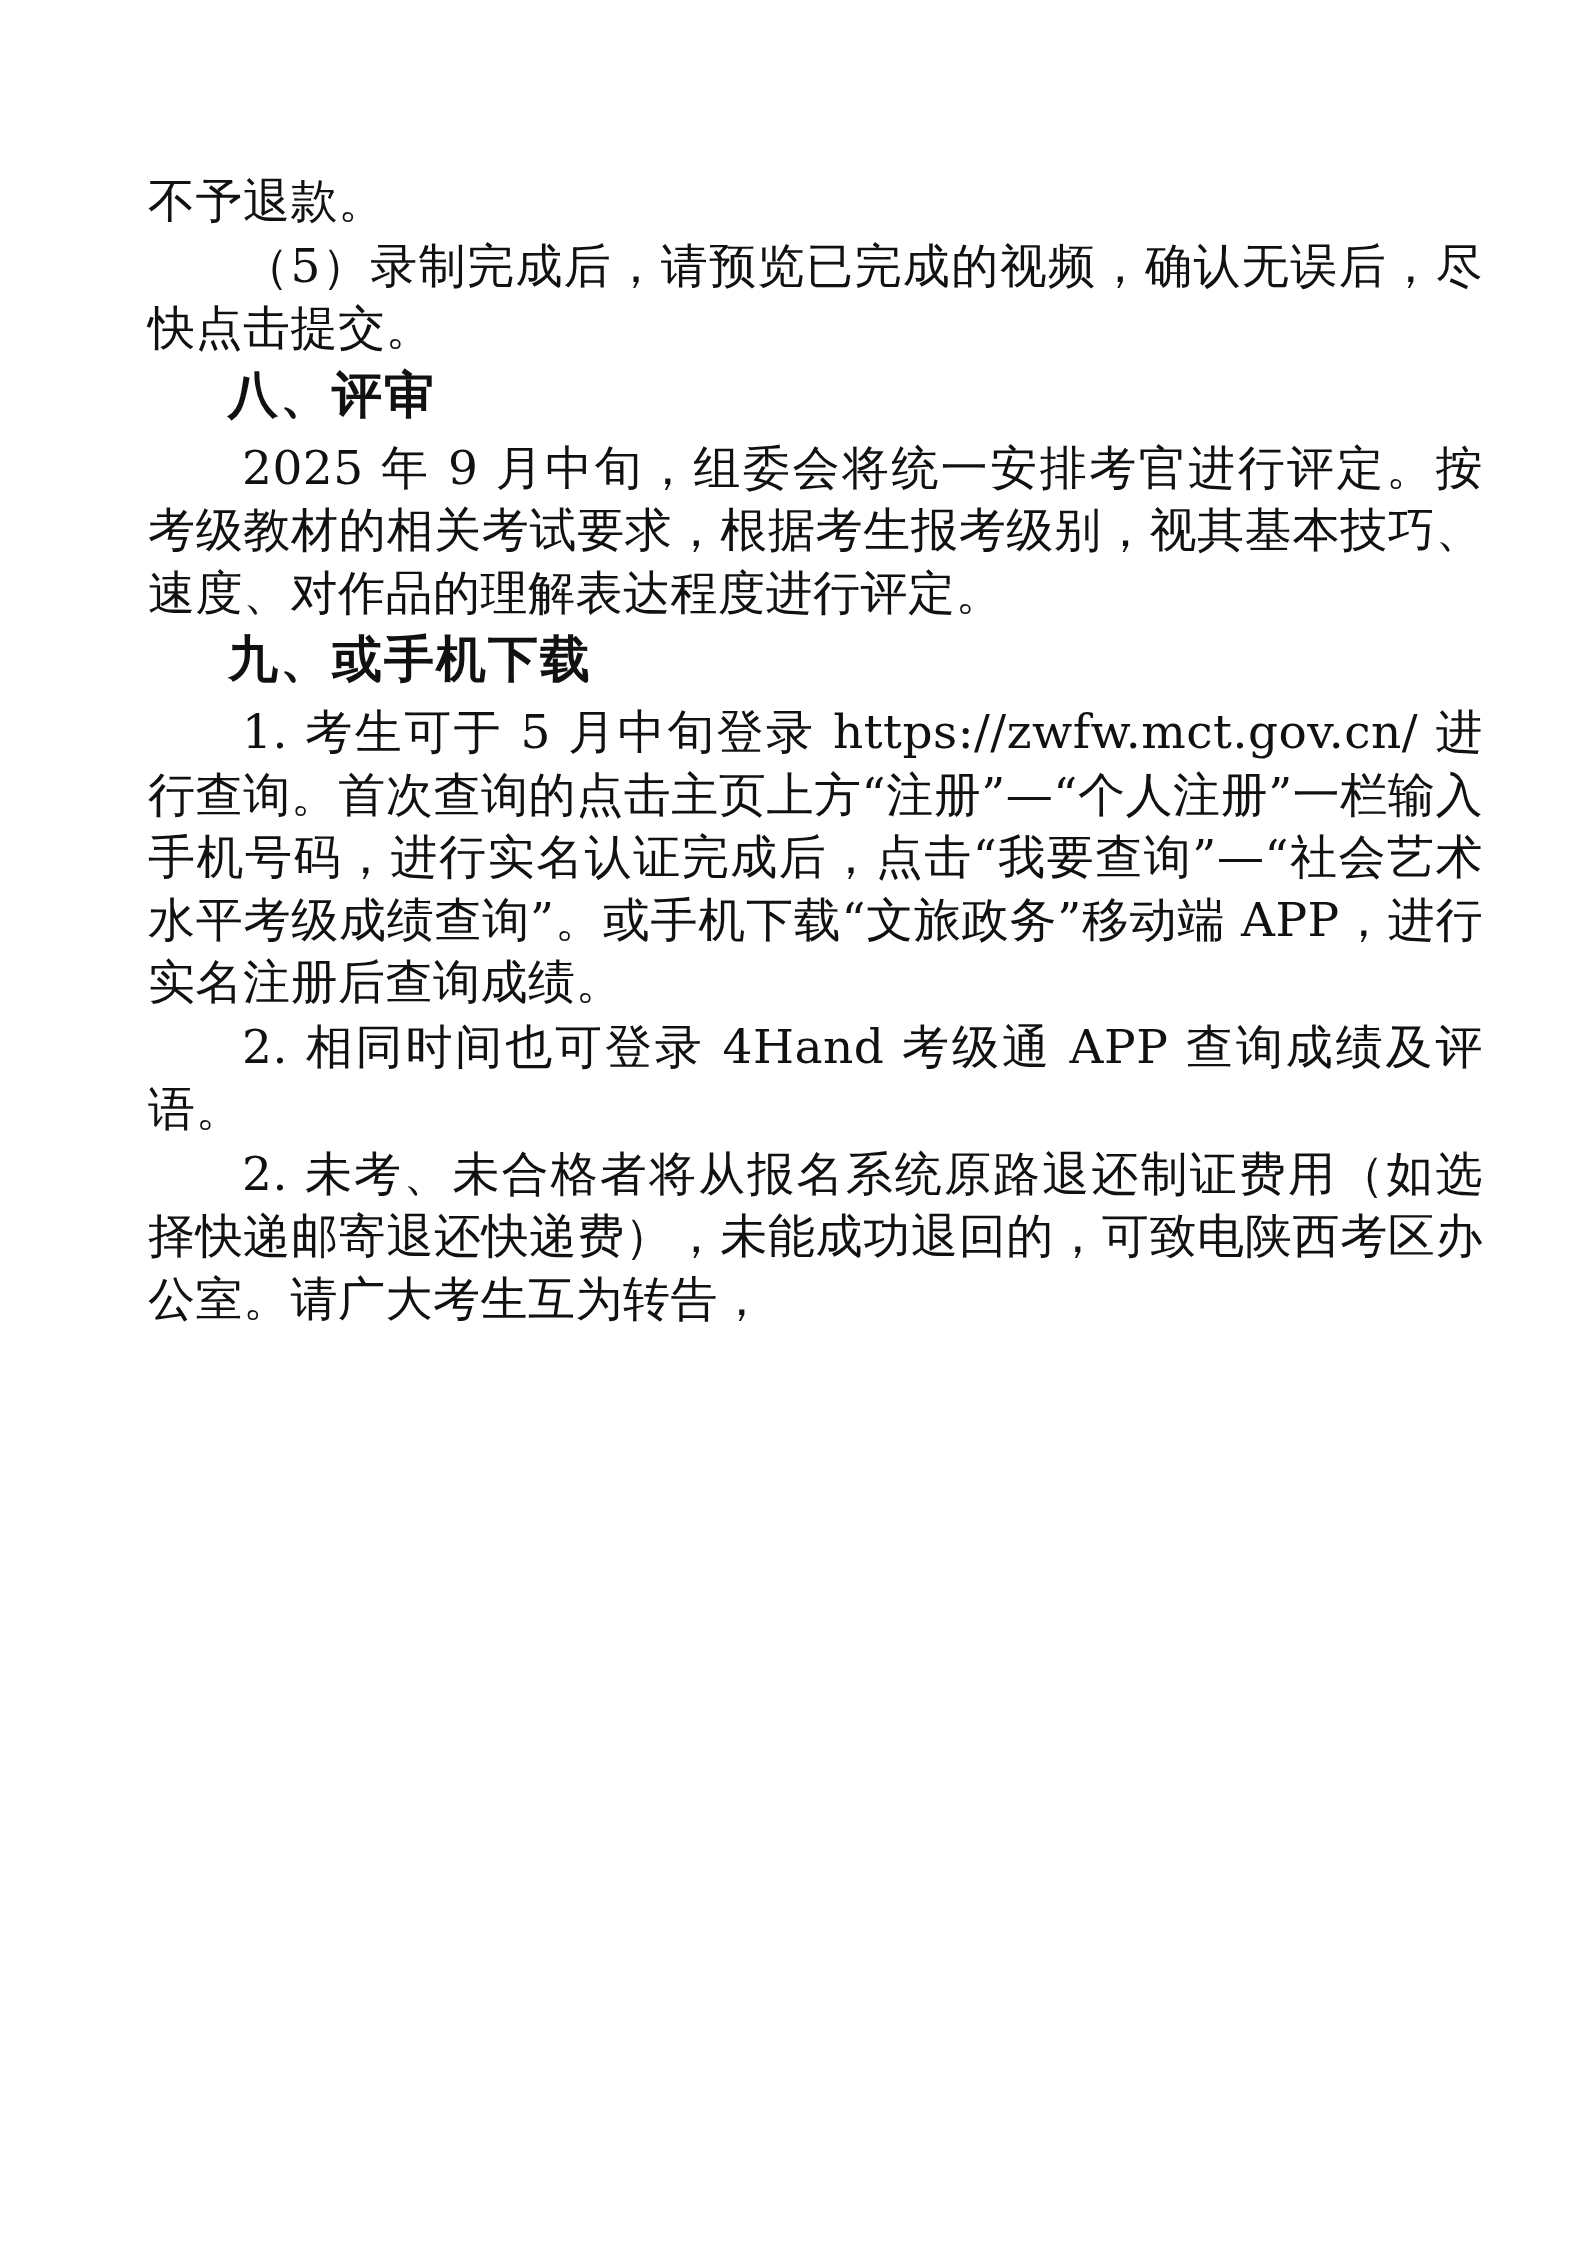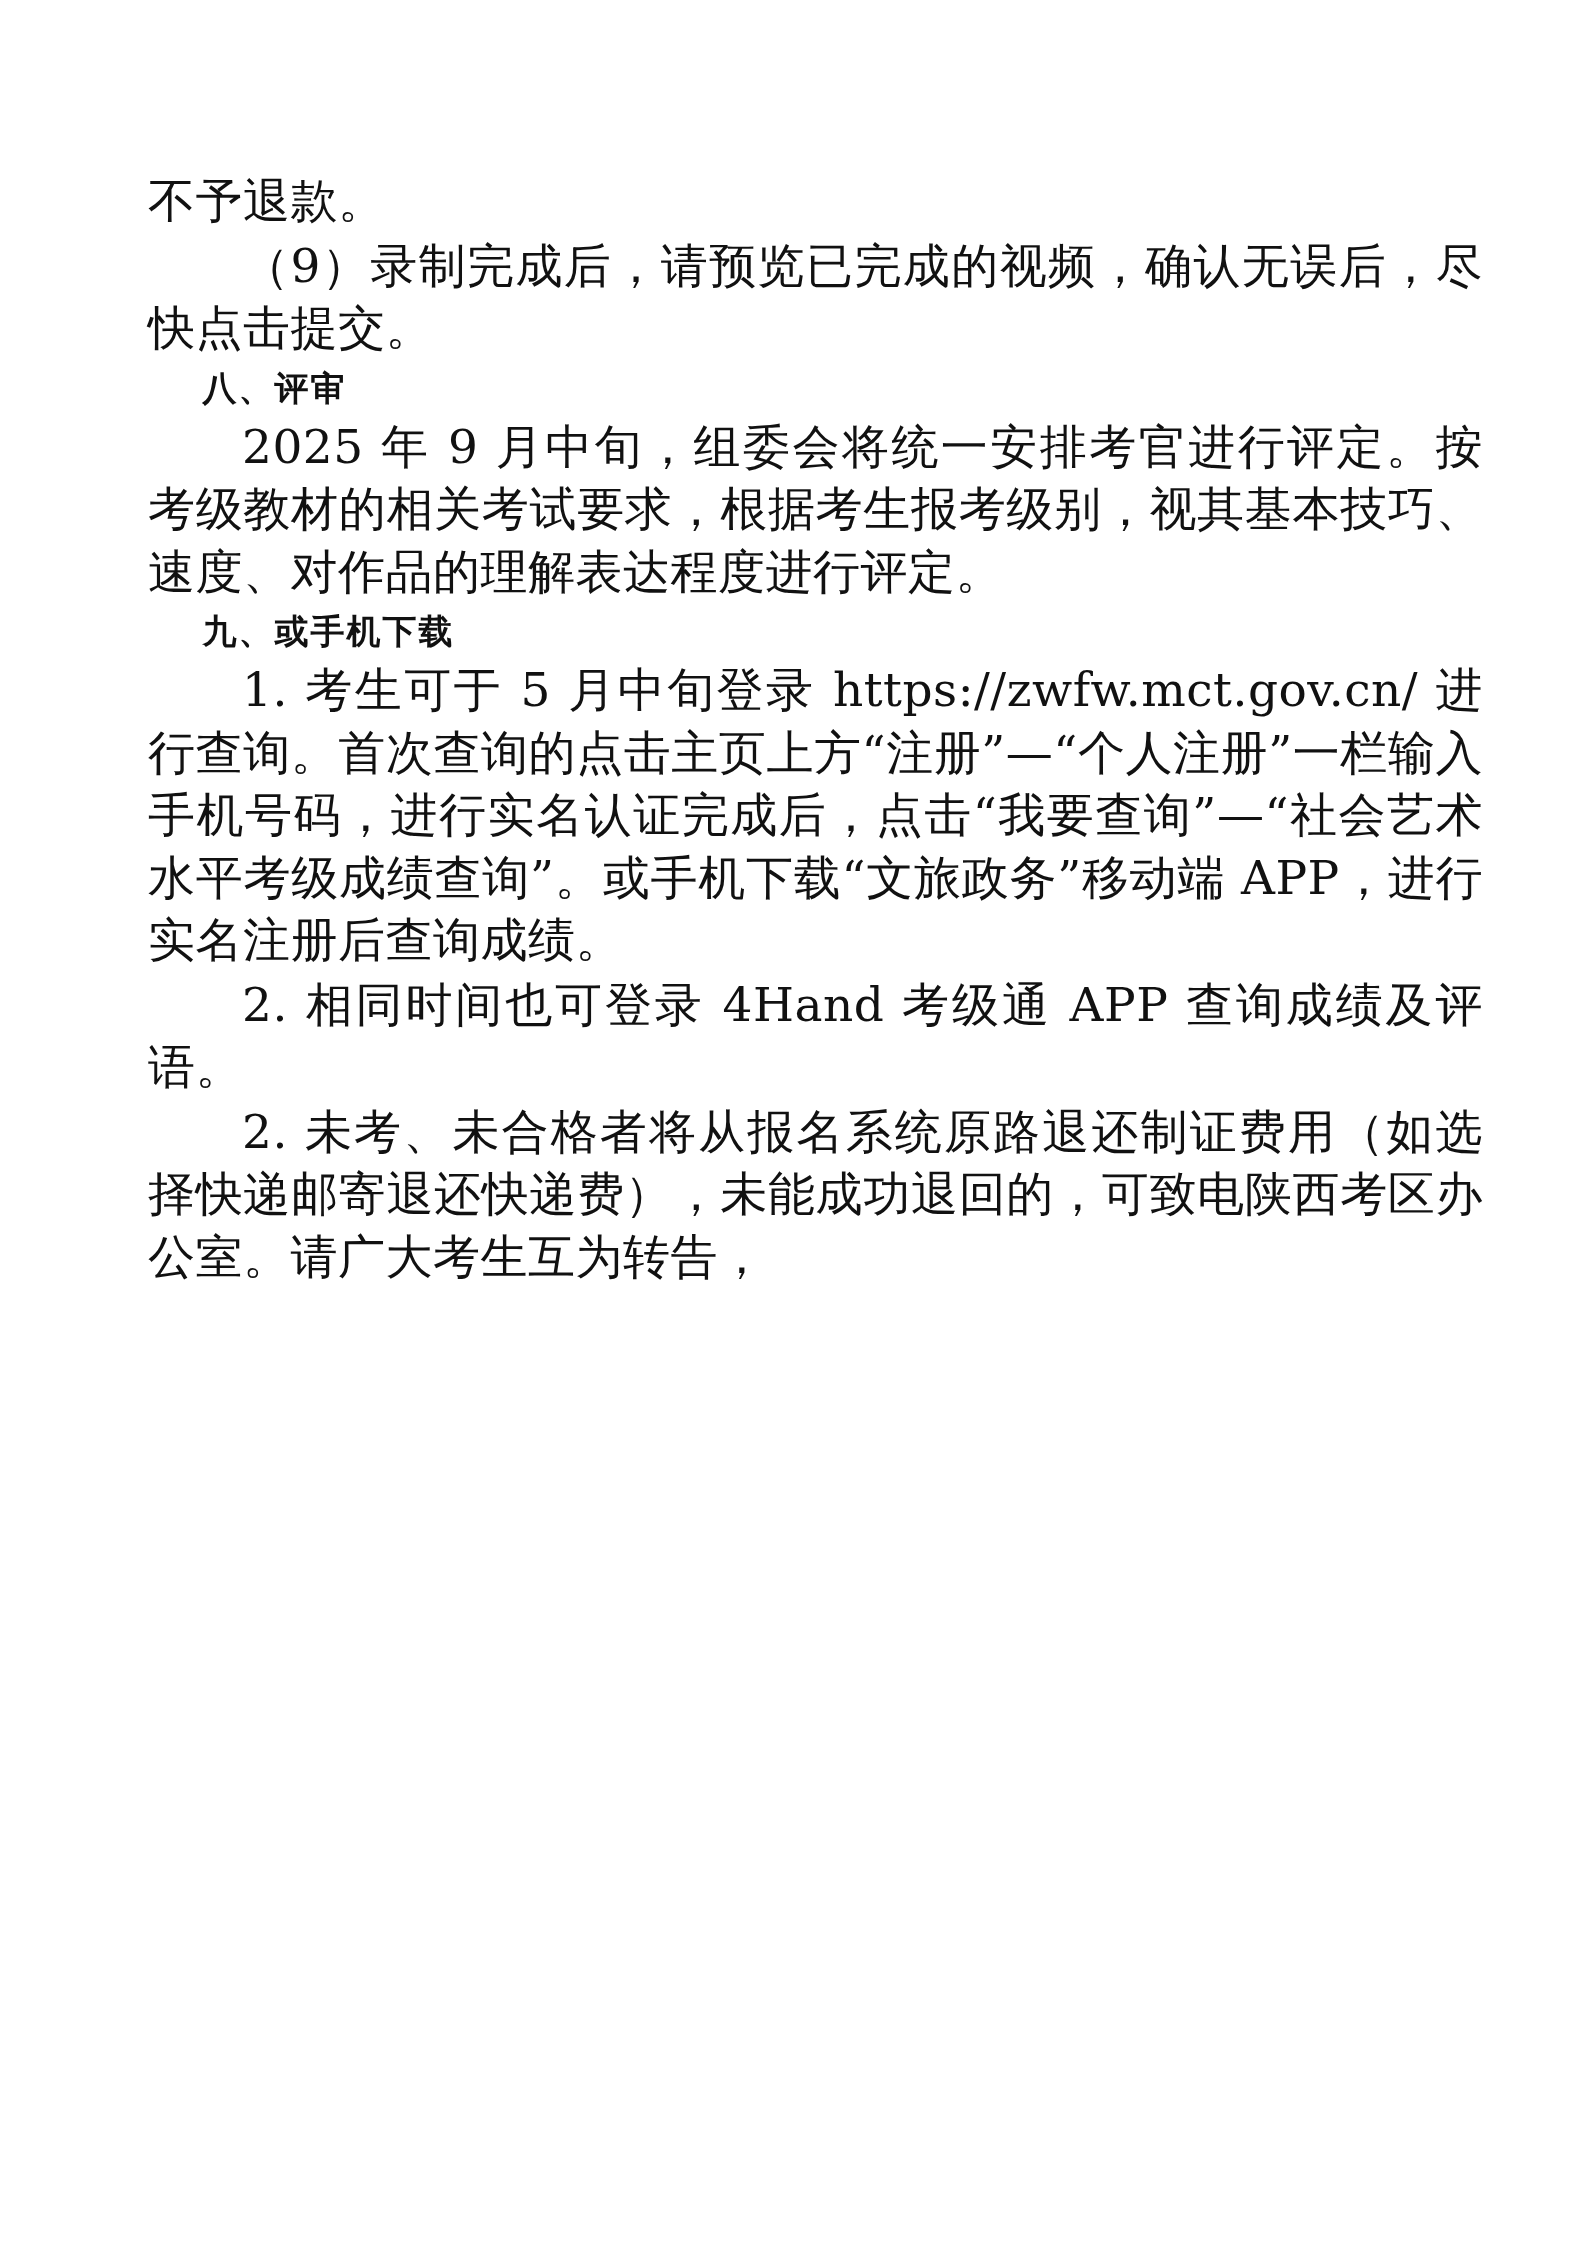--- a/index.html
+++ b/index.html
@@ -32,39 +32,39 @@
     margin: 0;
   }
   .para {
     text-indent: 2em;
     margin-bottom: 2px;
   }
   .para.noindent {
     text-indent: 0;
   }
   .heading {
-    font-family: Liberation Sans, sans-serif;
+    font-family: Liberation Mono, monospace;
     font-weight: bold;
-    font-size: 34px;
+    font-size: 50px;
     line-height: 1.3;
     text-indent: 1.6em;
     margin-top: 6px;
     margin-bottom: 6px;
     letter-spacing: 2px;
   }
 </style>
 </head>
 <body>
 
 <div class="page">
   <div class="doc-body">
 
     <p class="para noindent">不予退款。</p>
 
-    <p class="para">（9）录制完成后，请预览已完成的视频，确认无误后，尽快点击提交。</p>
+    <p class="para">（5）录制完成后，请预览已完成的视频，确认无误后，尽快点击提交。</p>
 
     <h2 class="heading">八、评审</h2>
 
     <p class="para">2025 年 9 月中旬，组委会将统一安排考官进行评定。按考级教材的相关考试要求，根据考生报考级别，视其基本技巧、速度、对作品的理解表达程度进行评定。</p>
 
     <h2 class="heading">九、或手机下载</h2>
 
     <p class="para">1. 考生可于 5 月中旬登录 https://zwfw.mct.gov.cn/ 进行查询。首次查询的点击主页上方“注册”—“个人注册”一栏输入手机号码，进行实名认证完成后，点击“我要查询”—“社会艺术水平考级成绩查询”。或手机下载“文旅政务”移动端 APP，进行实名注册后查询成绩。</p>
 
     <p class="para">2. 相同时间也可登录 4Hand 考级通 APP 查询成绩及评语。</p>

